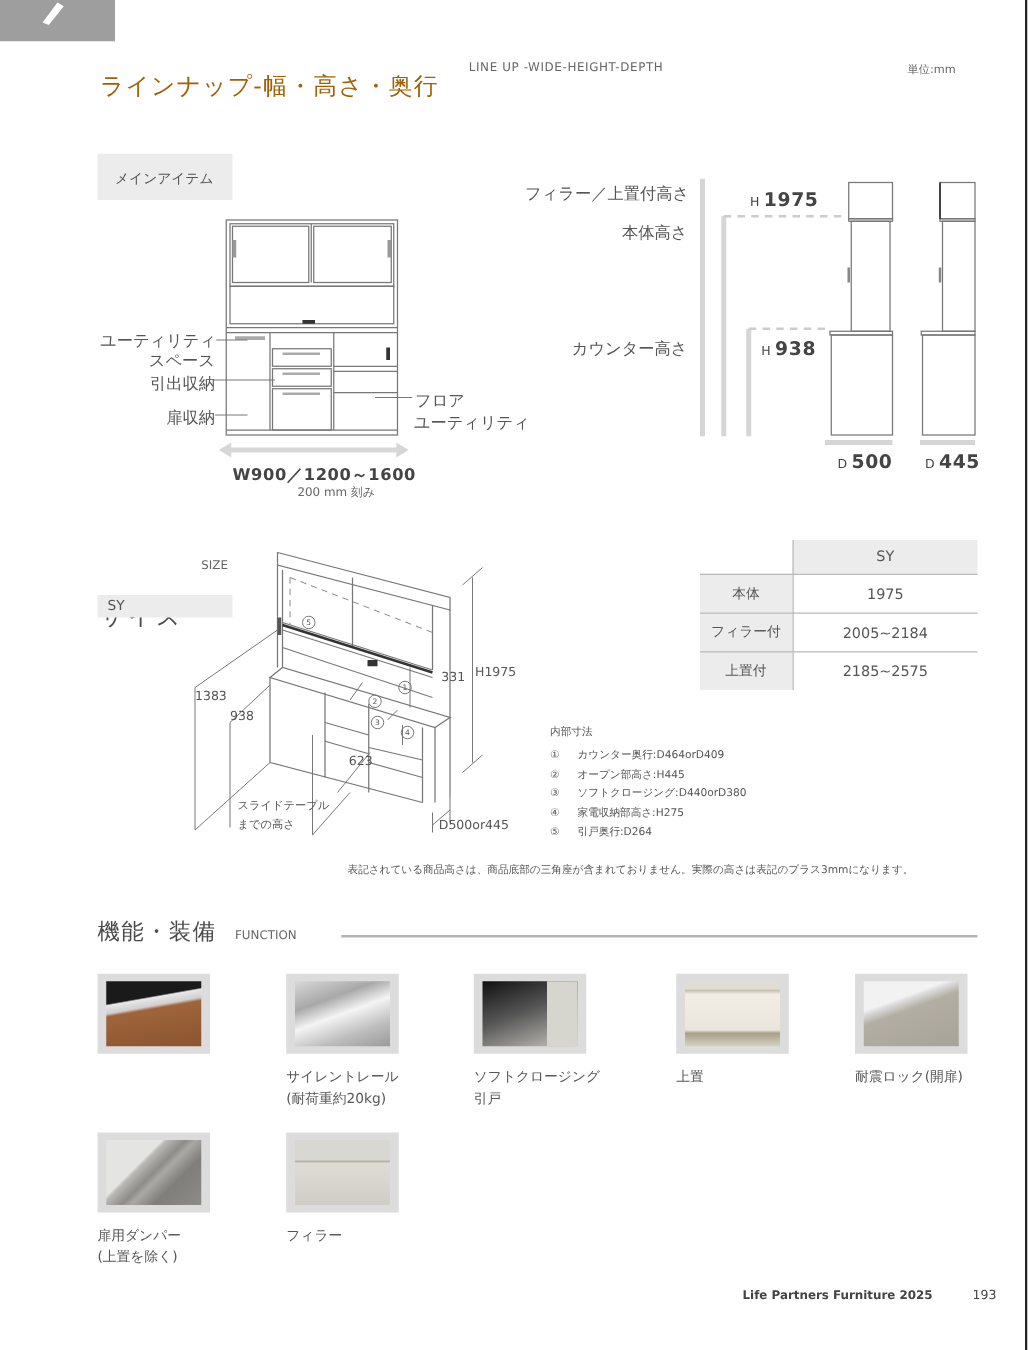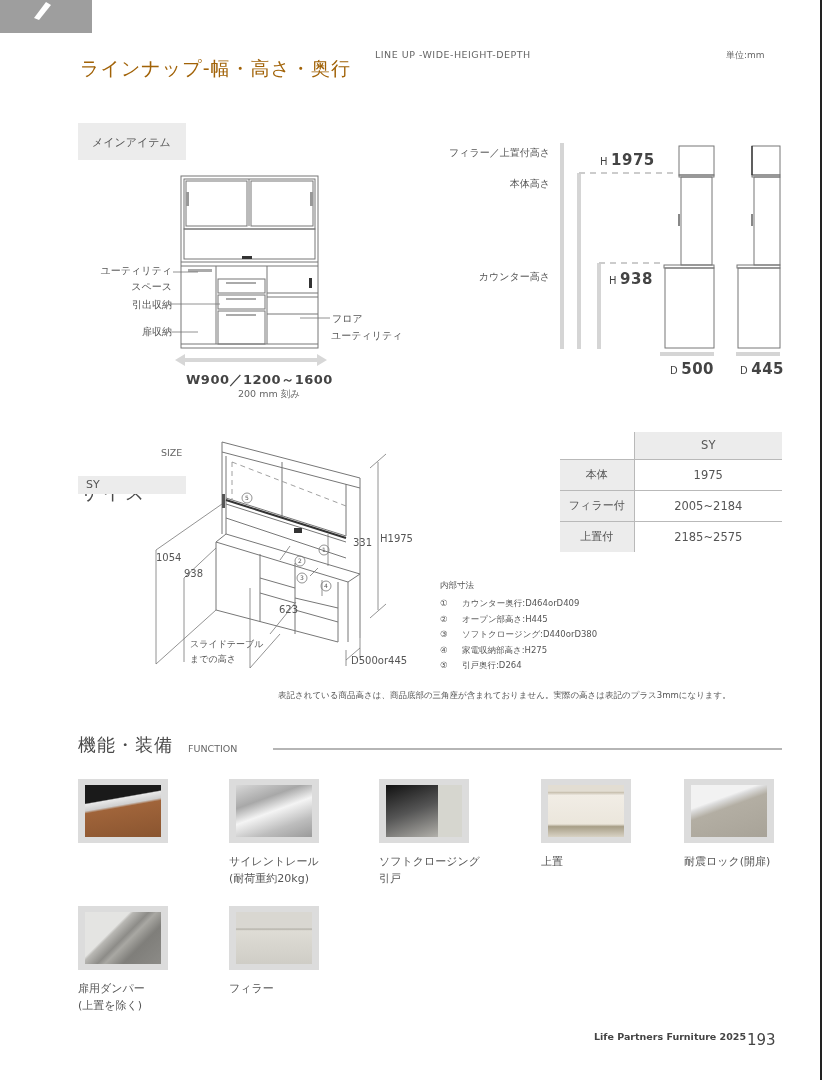--- a/index.html
+++ b/index.html
@@ -11,21 +11,21 @@
   .corner-tab svg { position: absolute; left: 30px; top: 0; }
 
   .h-title { left: 80px; top: 56px; font-size: 19px; color: #a16207; letter-spacing: 1px; }
   .h-sub { left: 375px; top: 49px; font-size: 9.5px; color: #666; letter-spacing: 0.5px; }
   .h-unit { left: 726px; top: 49px; font-size: 9px; color: #666; }
 
   .tag-box { background: #ececec; font-size: 11px; color: #555; }
   .main-tag { left: 78px; top: 123px; width: 108px; height: 37px; padding: 12px 0 16px 14px; }
   .sy-tag { left: 78px; top: 476px; width: 108px; height: 18px; padding: 2px 0 0 8px; font-size: 11px; }
 
-  .lbl { font-size: 10px; color: #555; white-space: nowrap; }
+  .lbl { font-size: 13px; color: #555; white-space: nowrap; }
   .lbl-r { text-align: right; }
 
   .dim-big { font-size: 15px; font-weight: bold; color: #444; letter-spacing: 0.5px; }
   .dim-big small { font-size: 10px; font-weight: normal; margin-right: 3px; }
 
   .size-title { left: 80px; top: 436px; font-size: 19px; color: #4a4a4a; letter-spacing: 3px; margin-top: 44px; }
   .size-sub { left: 161px; top: 447px; font-size: 9.5px; color: #666; }
 
   table.spec { position: absolute; left: 560px; top: 432px; border-collapse: collapse; font-size: 11.5px; color: #555; }
   table.spec td { height: 31px; text-align: center; border-bottom: 1.5px solid #b9b9b9; }
@@ -46,21 +46,21 @@
   .func-title { left: 78px; top: 733px; font-size: 18px; color: #4a4a4a; letter-spacing: 1px; }
   .func-sub { left: 188px; top: 743px; font-size: 9.5px; color: #666; }
   .func-rule { left: 273px; top: 748px; width: 509px; height: 1.5px; background: #b5b5b5; }
 
   .feat { position: absolute; width: 140px; }
   .feat .thumb { width: 90px; height: 64px; background: #dcdcdc; padding: 6px 7px; }
   .feat .thumb .img { width: 100%; height: 100%; }
   .feat .cap { margin-top: 10px; font-size: 11px; line-height: 17px; color: #555; white-space: pre-line; }
 
   .footer { left: 594px; top: 1031px; font-size: 9.5px; font-weight: bold; color: #444; }
-  .page-no { left: 747px; top: 1031px; font-size: 15px; color: #444; }
+  .page-no { left: 778px; top: 1031px; font-size: 10px; color: #444; }
   .right-edge { right: 0; top: 0; width: 2px; height: 1080px; background: #222; }
 </style>
 </head>
 <body>
 
 <div class="abs corner-tab">
   <svg width="30" height="20" viewBox="0 0 30 20">
     <path d="M4 18 L16 2 L21 5 L9 20 Z" fill="#ffffff"></path>
   </svg>
 </div>
@@ -219,21 +219,21 @@
   </g>
   <g font-family="DejaVu Sans, sans-serif" font-size="6" fill="#555" text-anchor="middle">
     <text x="97" y="62">5</text>
       <text x="174" y="114">1</text>
     <text x="150" y="125">2</text>
       <text x="152" y="142">3</text>
       <text x="176" y="150">4</text>
   </g>
 </svg>
 
-<div class="abs lbl" style="left:156px;top:552px;font-size:10px">1054</div>
+<div class="abs lbl" style="left:156px;top:552px;font-size:10px">1383</div>
 <div class="abs lbl" style="left:184px;top:568px;font-size:10px">938</div>
 <div class="abs lbl" style="left:279px;top:604px;font-size:10px">623</div>
 <div class="abs lbl" style="left:353px;top:537px;font-size:10px">331</div>
 <div class="abs lbl" style="left:380px;top:533px;font-size:10px">H1975</div>
 <div class="abs lbl" style="left:351px;top:655px;font-size:10px">D500or445</div>
 <div class="abs lbl" style="left:190px;top:638px;font-size:9px">スライドテーブル</div>
 <div class="abs lbl" style="left:190px;top:653px;font-size:9px">までの高さ</div>
 
 <table class="spec">
   <tbody>

